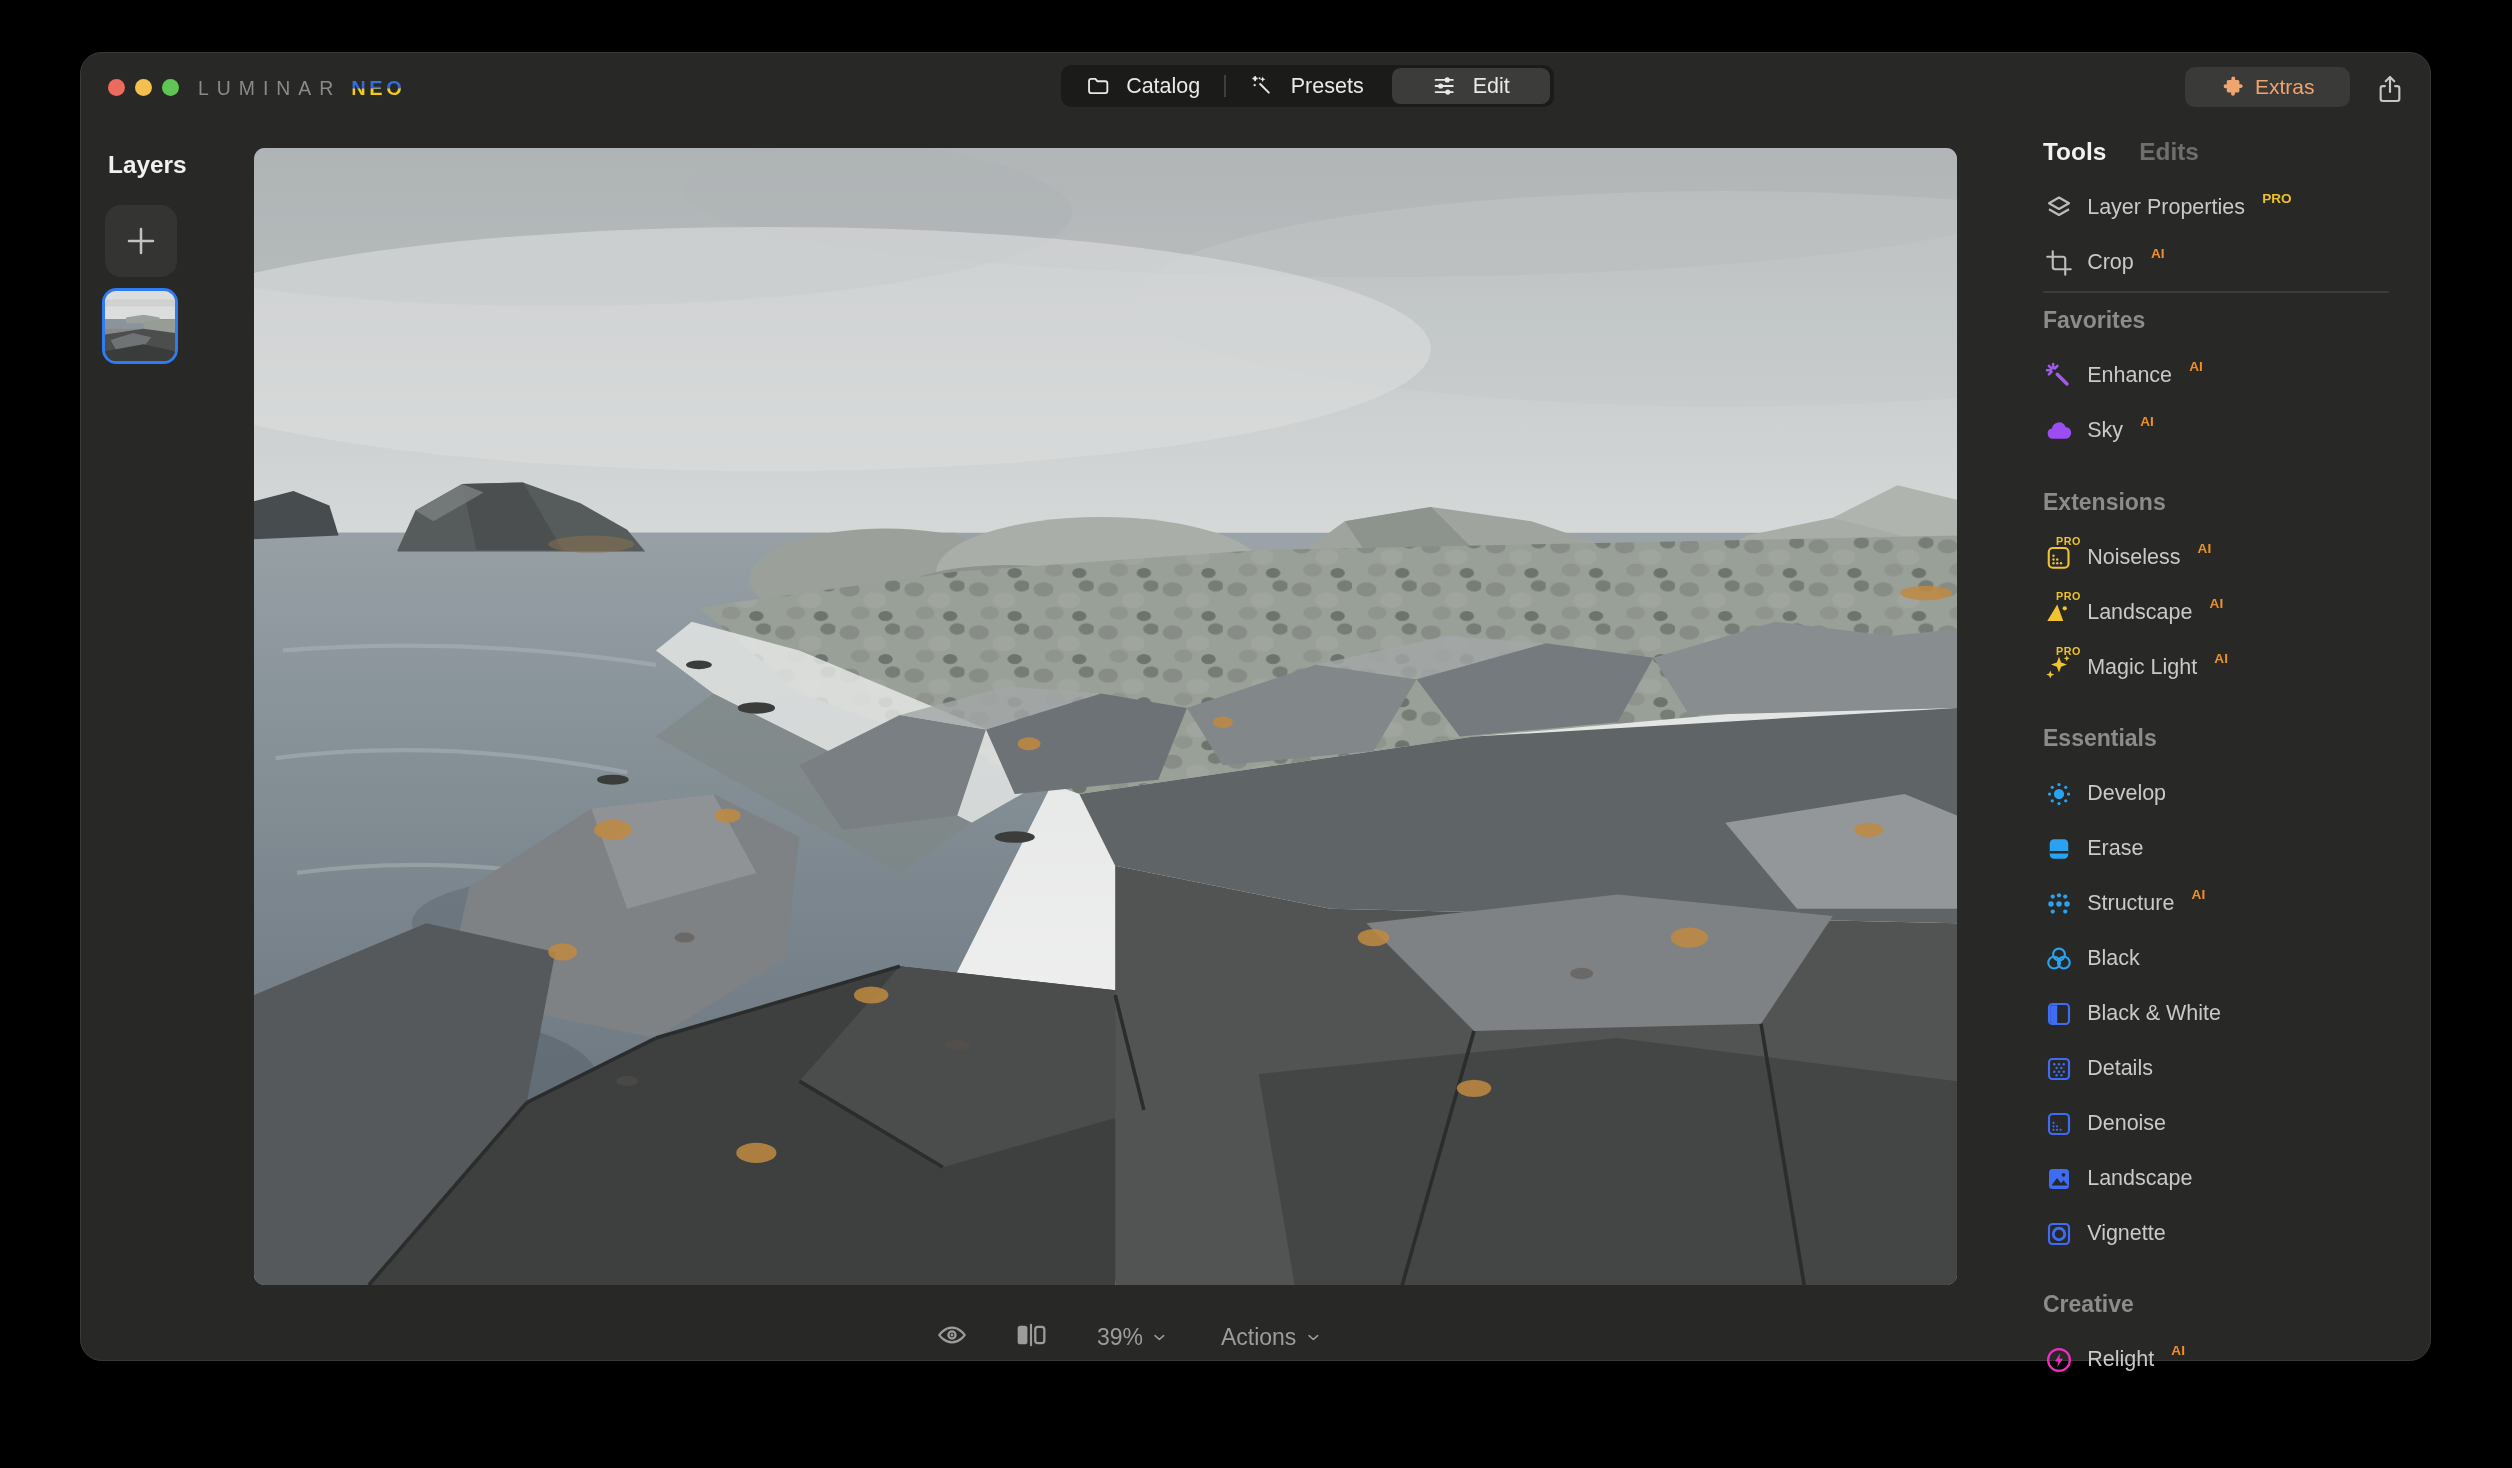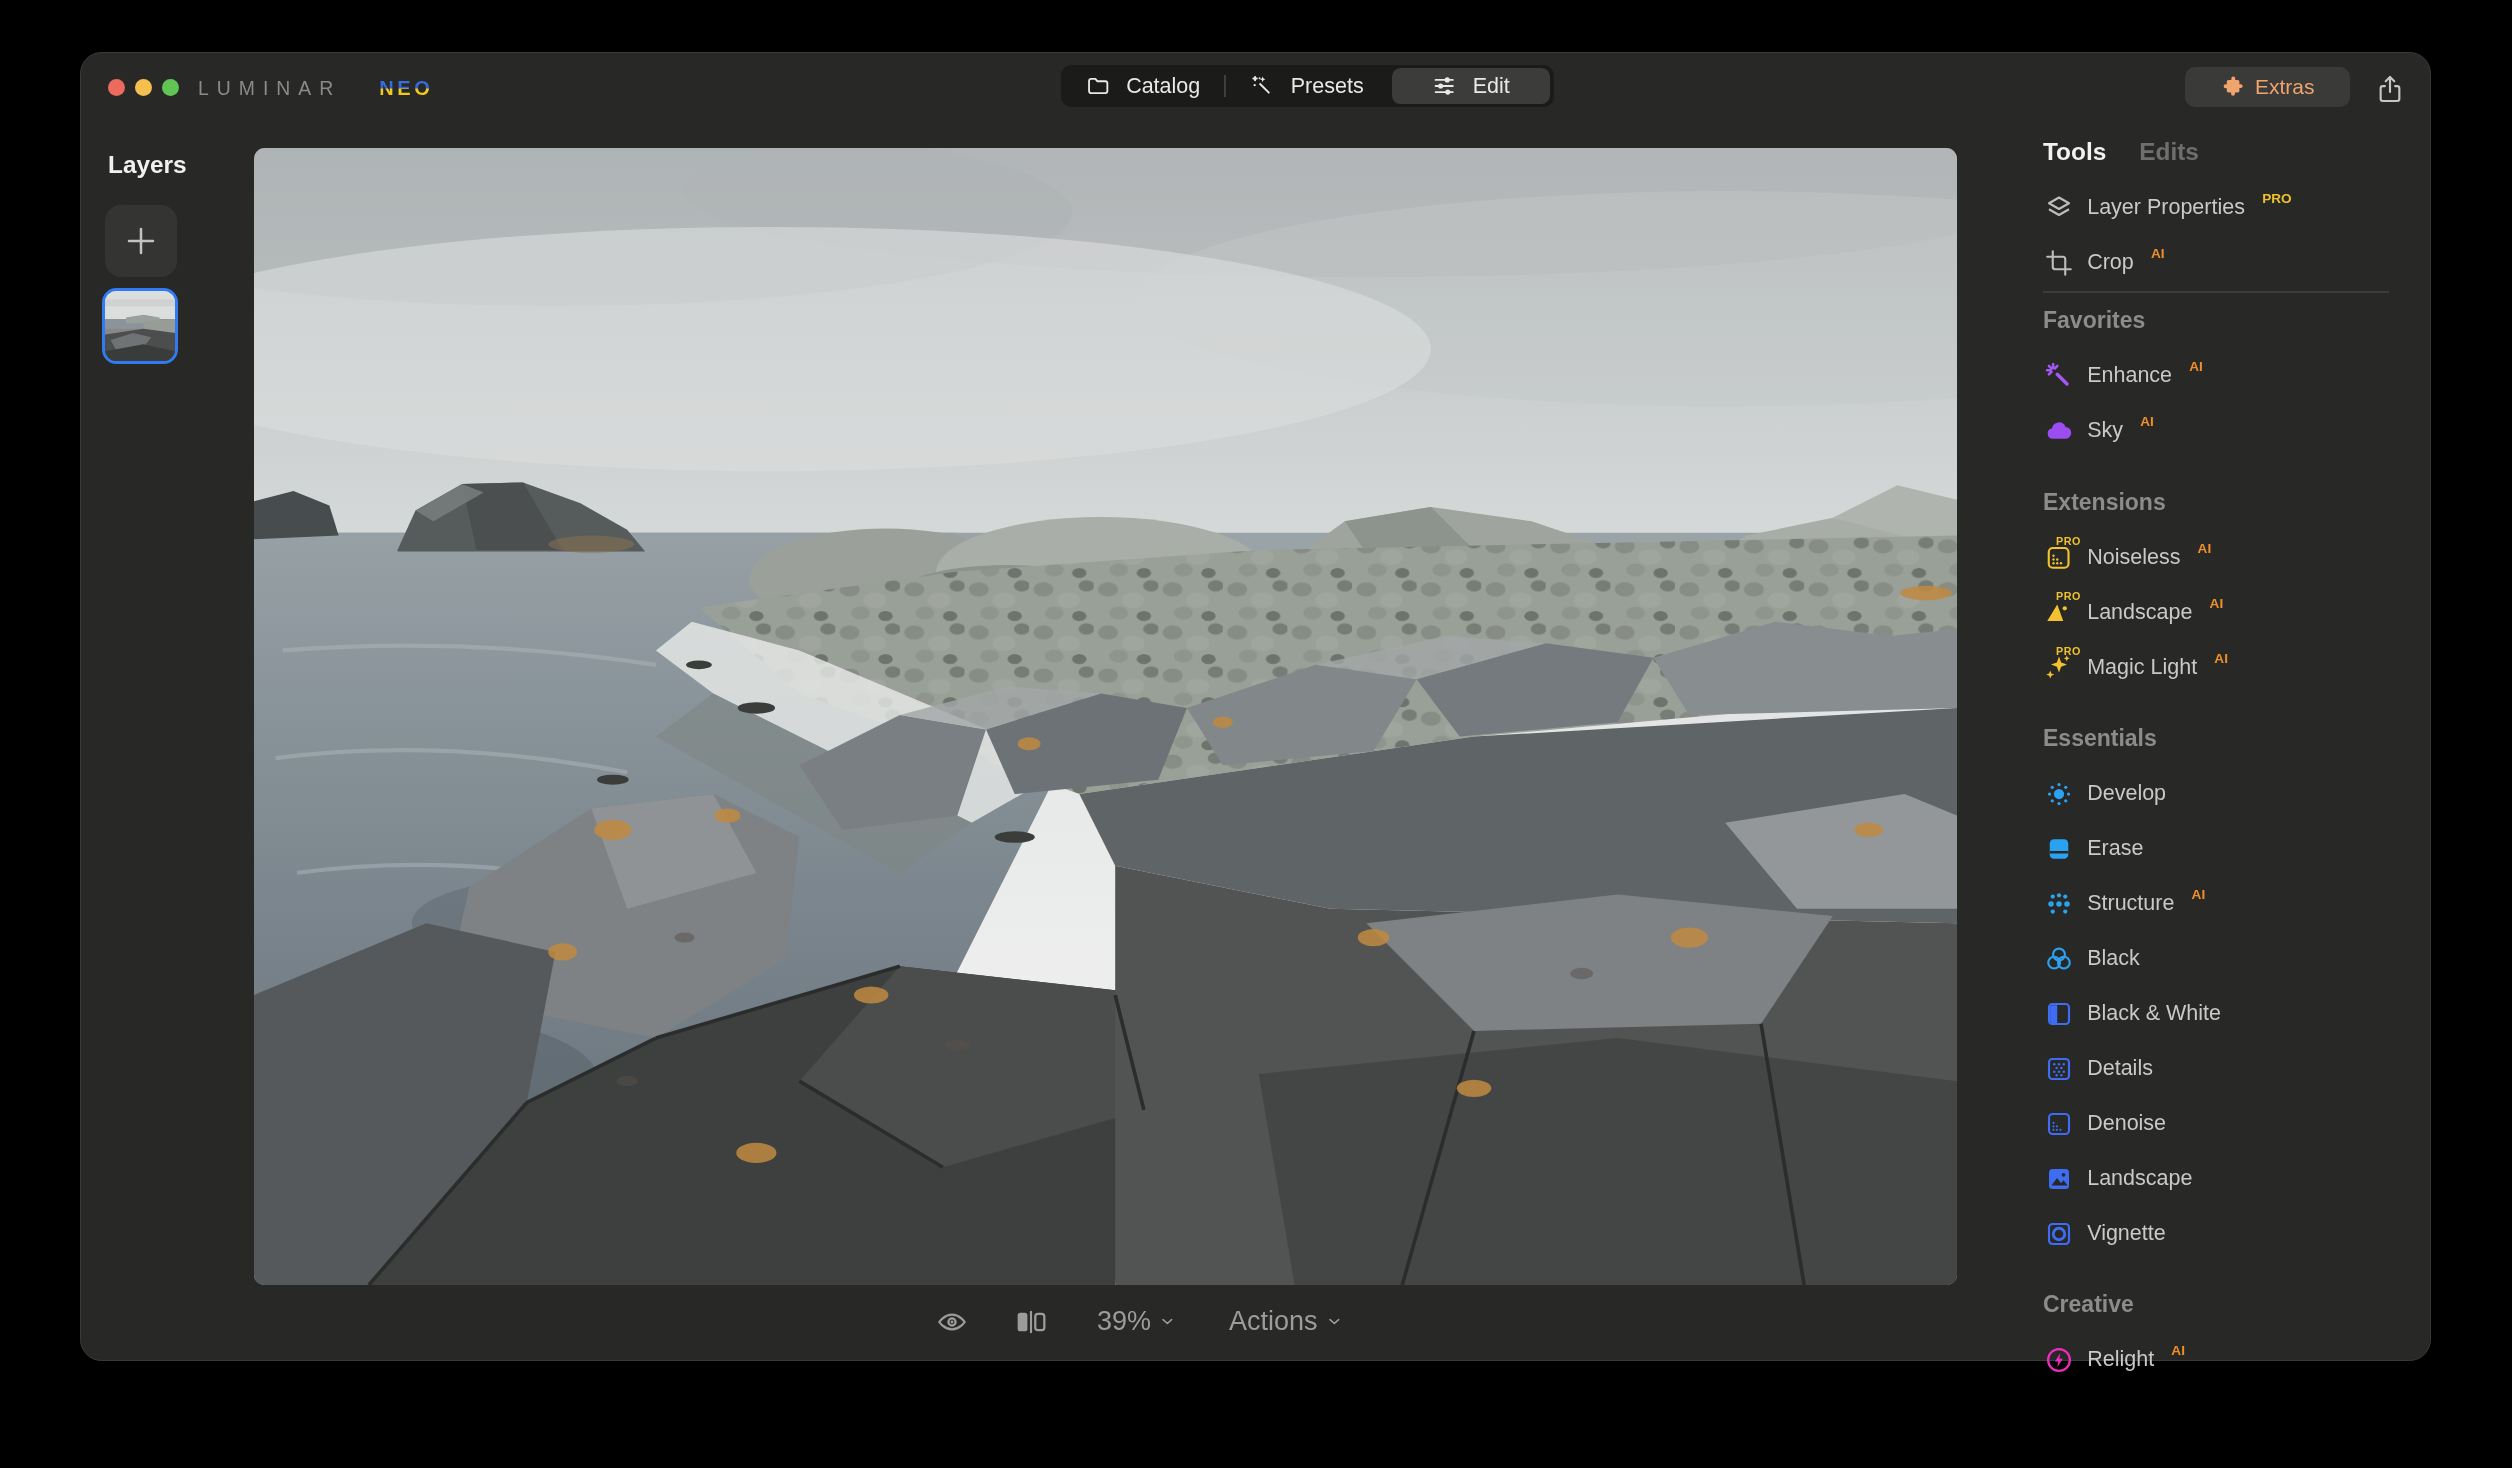--- a/index.html
+++ b/index.html
@@ -4,21 +4,21 @@
 <style>
   * { margin:0; padding:0; box-sizing:border-box; }
   html,body { width:2512px; height:1469px; background:#000; overflow:hidden;
               font-family:"Liberation Sans", sans-serif; }
   .window { position:absolute; left:80px; top:52px; width:2351px; height:1309px;
             background:#282827; border:0.7px solid #3a3a39; border-radius:21.5px; }
 
   
   .traffic { position:absolute; top:26px; left:27px; display:flex; gap:10px; }
   .traffic .dot { width:17px; height:17px; border-radius:50%; }
-  .logo { position:absolute; left:117px; top:23px; display:flex; align-items:center; height:24.4px;gap:28px; }
+  .logo { position:absolute; left:117px; top:23px; display:flex; align-items:center; height:24.4px; }
   .logo-primary { font-size:19.4px; font-weight:500; letter-spacing:8px; color:#8a8a8a; }
   .logo-secondary { font-size:20px; font-weight:800; letter-spacing:3.6px; margin-left:10px;
       background:linear-gradient(180deg,#3a79e8 0%,#2f63d6 49%,#f3cd1d 51%,#f0c914 100%);
       -webkit-background-clip:text; background-clip:text; color:transparent; }
 
   .seg-control { position:absolute; left:980px; top:12.2px; width:493px; height:42px;
                  background:#1b1b1a; border-radius:10.8px; display:flex; align-items:stretch; }
   .seg-tab { width:164px; display:flex; align-items:center; justify-content:center; gap:16px;
              color:#e9e9e8; font-size:21.5px; position:relative; cursor:default; }
   .seg-tab.active::before { content:""; position:absolute; inset:2.9px; background:#3c3c3b;
@@ -45,21 +45,21 @@
                  border:3.6px solid #2e7bf3; border-radius:14.4px; overflow:hidden; background:#888; }
   .layer-thumb svg { display:block; width:100%; height:100%; }
 
   
   .canvas { position:absolute; left:173px; top:95px; width:1703px; height:1137px;
             border-radius:10.8px; overflow:hidden; }
   .canvas svg { display:block; width:100%; height:100%; }
 
   
   .viewer-toolbar { position:absolute; left:851px; top:1253px; height:45px; display:flex;
-                    align-items:flex-start; color:#9c9c9a; font-size:27px; }
+                    align-items:flex-end; color:#9c9c9a; font-size:23px; }
   .vt-btn { display:flex; align-items:center; gap:7.2px; color:#9c9c9a; }
   .vt-btn svg.glyph { width:40px; height:32px; }
   .vt-btn svg.chev { width:18.7px; height:18.7px; }
   .gap54{width:39px}.gap64{width:46px}.gap72{width:52px}
 
   
   .tools-tabs { position:absolute; left:1962px; top:85px; display:flex; gap:33px; align-items:baseline; }
   .tools-tab { font-size:24.4px; font-weight:700; color:#6f6f6e; }
   .tools-tab.active { color:#f2f2f1; }
   .tools-list { position:absolute; left:1962px; top:127px; width:366px; }

